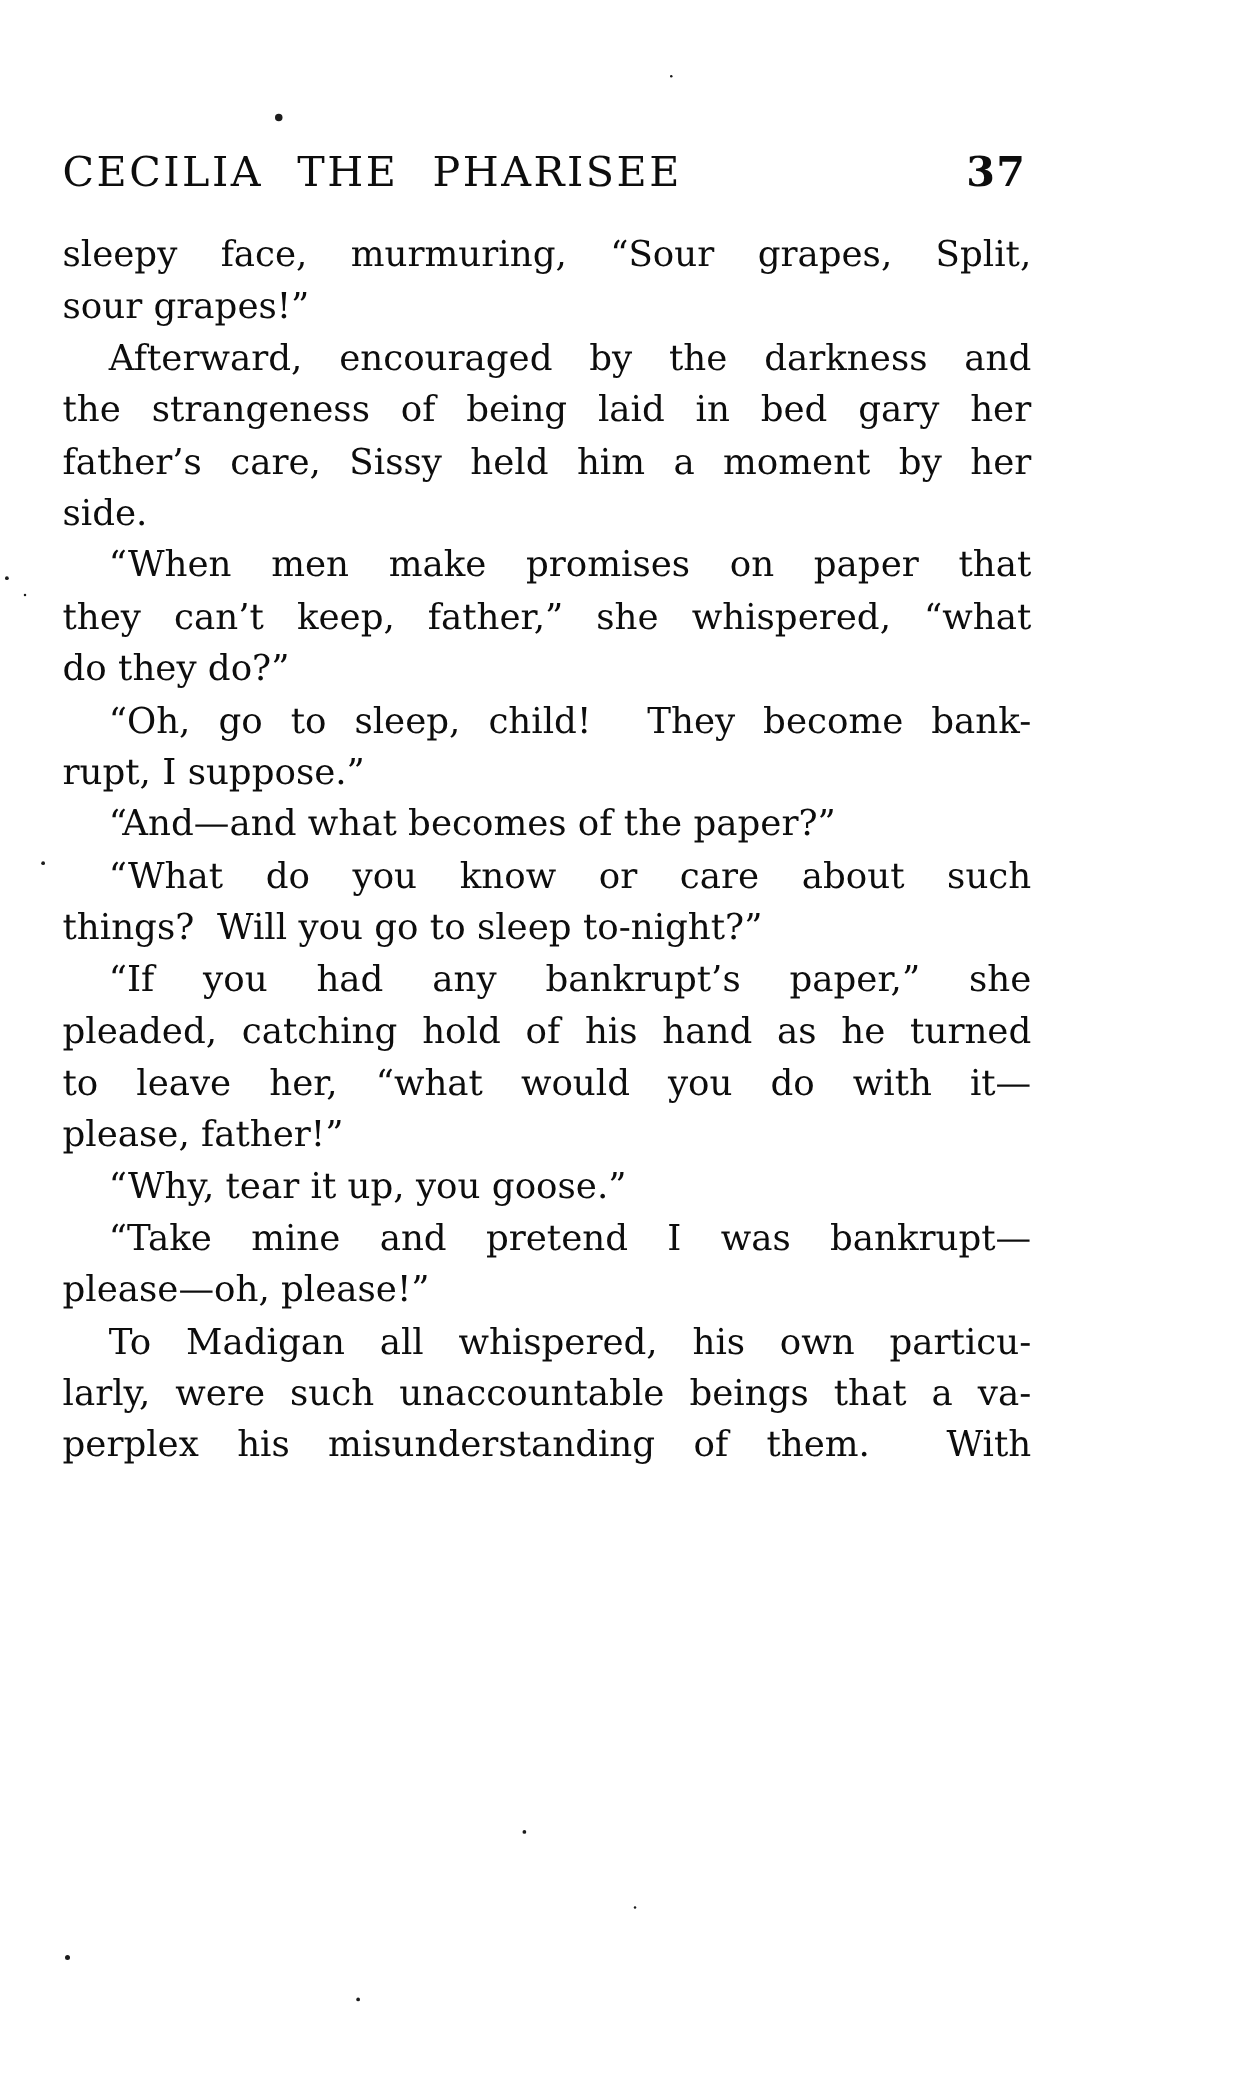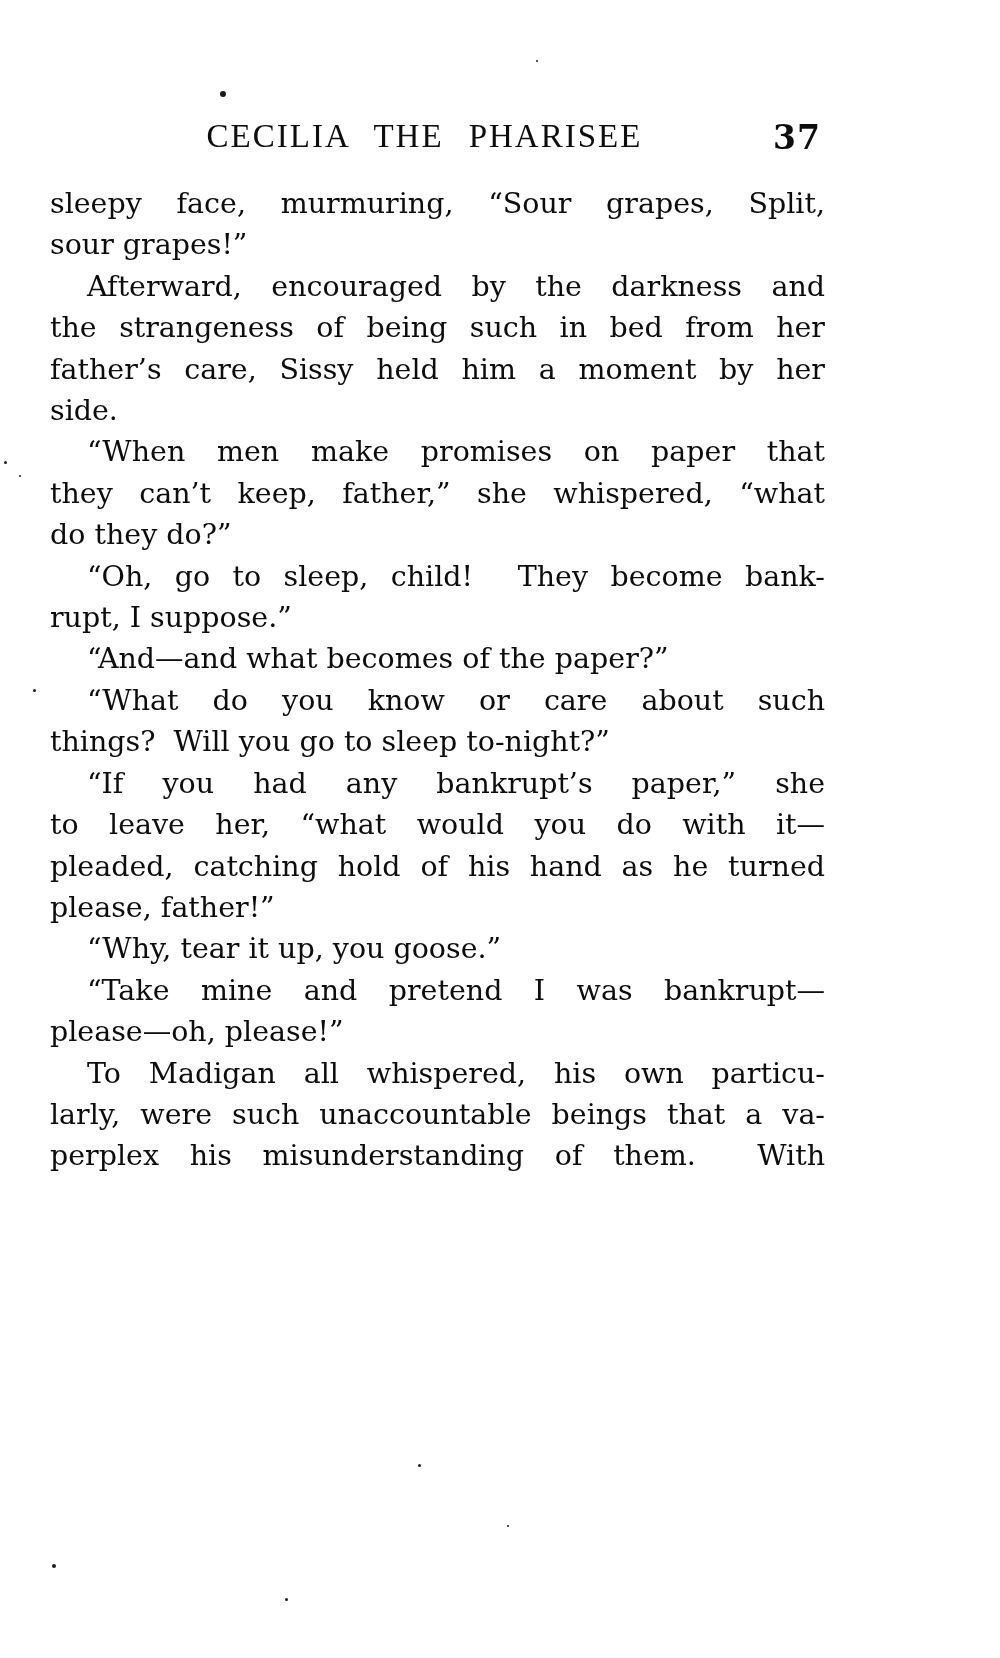--- a/index.html
+++ b/index.html
@@ -16,25 +16,23 @@
     background: #ffffff;
   }
   .page-header {
     position: absolute;
     top: 118px; left: 50px; width: 775px; height: 44px;
     font-size: 33px;
     letter-spacing: 2px;
   }
   .header-title {
     display: block;
-    text-align: center;
     padding-right: 26px;       
     word-spacing: 0.45em;
     white-space: nowrap;
-    font-family: Liberation Serif, serif;
   }
   .page-number {
     position: absolute;
     top: 0; right: 4px;
     letter-spacing: 1px;
     font-weight: bold;
   }
   .text-block {
     position: absolute;
     top: 183px; left: 50px; width: 775px;
@@ -70,21 +68,21 @@
     <span class="page-number">37</span>
   </div>
 
   <div class="text-block" id="text-block">
       <div class="paragraph">
         <div class="line">sleepy face, murmuring, “Sour grapes, Split,</div>
         <div class="line last">sour grapes!”</div>
       </div>
       <div class="paragraph">
         <div class="line first-indent">Afterward, encouraged by the darkness and</div>
-        <div class="line">the strangeness of being such in bed from her</div>
+        <div class="line">the strangeness of being laid in bed gary her</div>
         <div class="line">father’s care, Sissy held him a moment by her</div>
         <div class="line last">side.</div>
       </div>
       <div class="paragraph">
         <div class="line first-indent">“When men make promises on paper that</div>
         <div class="line">they can’t keep, father,” she whispered, “what</div>
         <div class="line last">do they do?”</div>
       </div>
       <div class="paragraph">
         <div class="line first-indent">“Oh, go to sleep, child!&nbsp; They become bank-</div>
@@ -92,22 +90,22 @@
       </div>
       <div class="paragraph">
         <div class="line last first-indent">“And—and what becomes of the paper?”</div>
       </div>
       <div class="paragraph">
         <div class="line first-indent">“What do you know or care about such</div>
         <div class="line last">things?&nbsp; Will you go to sleep to-night?”</div>
       </div>
       <div class="paragraph">
         <div class="line first-indent">“If you had any bankrupt’s paper,” she</div>
+        <div class="line">pleaded, catching hold of his hand as he turned</div>
         <div class="line">to leave her, “what would you do with it—</div>
-        <div class="line">pleaded, catching hold of his hand as he turned</div>
         <div class="line last">please, father!”</div>
       </div>
       <div class="paragraph">
         <div class="line last first-indent">“Why, tear it up, you goose.”</div>
       </div>
       <div class="paragraph">
         <div class="line first-indent">“Take mine and pretend I was bankrupt—</div>
         <div class="line last">please—oh, please!”</div>
       </div>
       <div class="paragraph">

